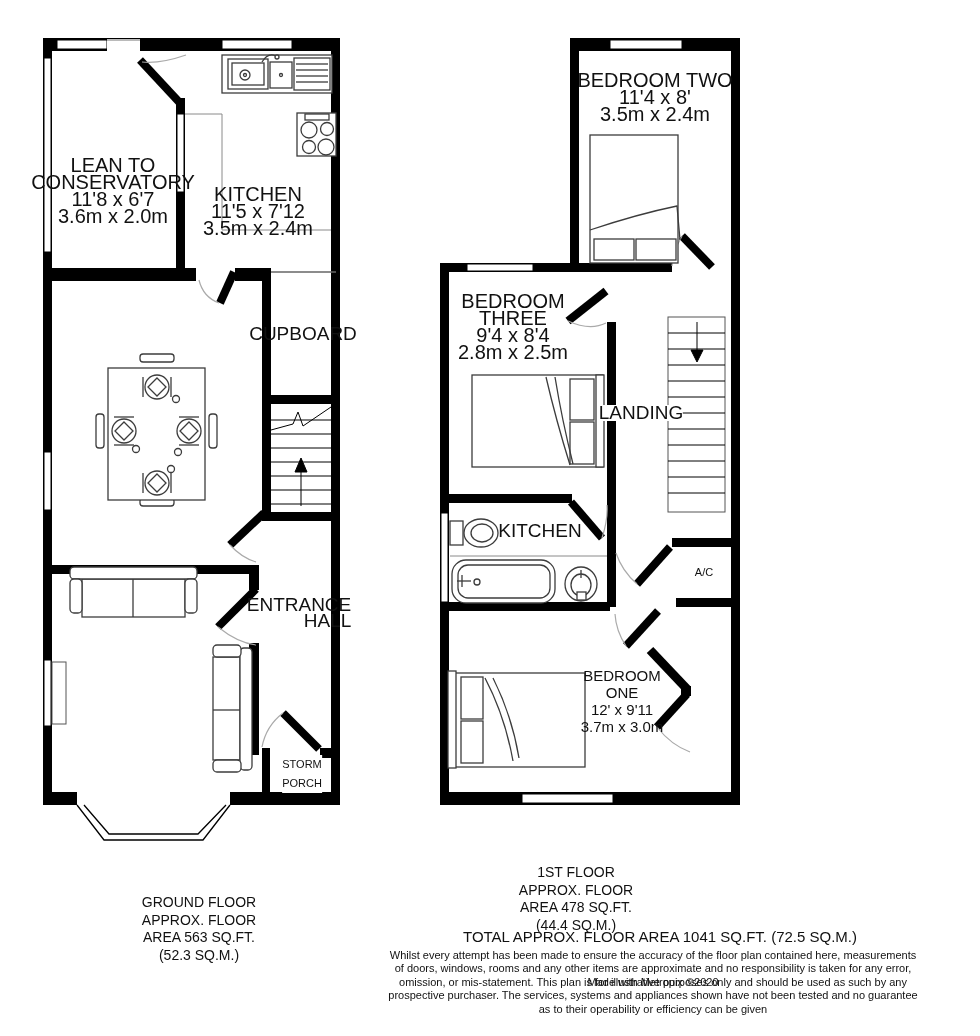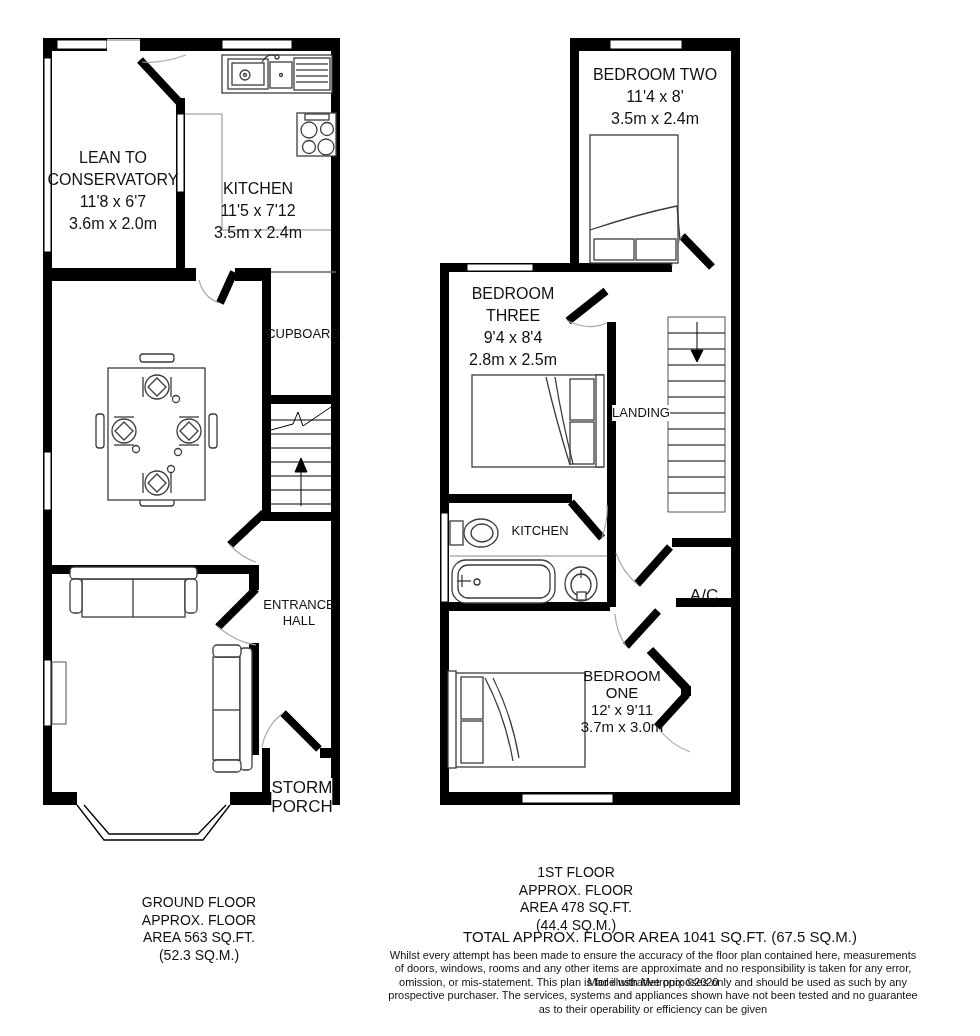--- a/index.html
+++ b/index.html
@@ -1,23 +1,23 @@
 <!DOCTYPE html>
 <html><head>
 <meta charset="utf-8">
 <style>
   html,body{margin:0;padding:0;background:#ffffff;}
   .canvas{position:relative;width:980px;height:1036px;background:#fff;overflow:hidden;
           font-family:"Liberation Sans","DejaVu Sans",sans-serif;color:#111;}
   .canvas svg{position:absolute;left:0;top:0;}
   .lbl{position:absolute;transform:translate(-50%,-50%);text-align:center;
        white-space:pre-line;color:#111;}
-  .room-label{font-size:16px;line-height:22px;}
-  .room-label.small{font-size:13px;line-height:16px;}
-  .room-label.big{font-size:17px;line-height:19px;margin-top:23px;}
+  .room-label{font-size:20px;line-height:17px;}
+  .room-label.small{font-size:19px;line-height:16px;text-align:right;}
+  .room-label.big{font-size:11px;line-height:19px;}
   .room-label.mid{font-size:15px;line-height:17px;}
   .caption{font-size:14px;line-height:17.5px;}
   .total-line{font-size:15px;line-height:18px;white-space:nowrap;}
   .disclaimer{font-size:11px;line-height:13.4px;width:560px;}
   .credit{font-size:11px;line-height:13px;white-space:nowrap;}
 </style>
 </head>
 <body>
 
 <div class="canvas">
@@ -309,21 +309,21 @@
 3.7m x 3.0m</div>
 
 <div class="lbl caption" style="left:199px;top:929px">GROUND FLOOR
 APPROX. FLOOR
 AREA 563 SQ.FT.
 (52.3 SQ.M.)</div>
 <div class="lbl caption" style="left:576px;top:899px">1ST FLOOR
 APPROX. FLOOR
 AREA 478 SQ.FT.
 (44.4 SQ.M.)</div>
-<div class="lbl total-line" style="left:660px;top:937px">TOTAL APPROX. FLOOR AREA 1041 SQ.FT. (67.5 SQ.M.)</div>
+<div class="lbl total-line" style="left:660px;top:937px">TOTAL APPROX. FLOOR AREA 1041 SQ.FT. (72.5 SQ.M.)</div>
 <div class="lbl disclaimer" style="left:653px;top:983px">Whilst every attempt has been made to ensure the accuracy of the floor plan contained here, measurements
 of doors, windows, rooms and any other items are approximate and no responsibility is taken for any error,
 omission, or mis-statement. This plan is for illustrative purposes only and should be used as such by any
 prospective purchaser. The services, systems and appliances shown have not been tested and no guarantee
 as to their operability or efficiency can be given</div>
 <div class="lbl credit" style="left:653px;top:982px">Made with Metropix ©2020</div>
 
 </div>
 
 </body></html>

